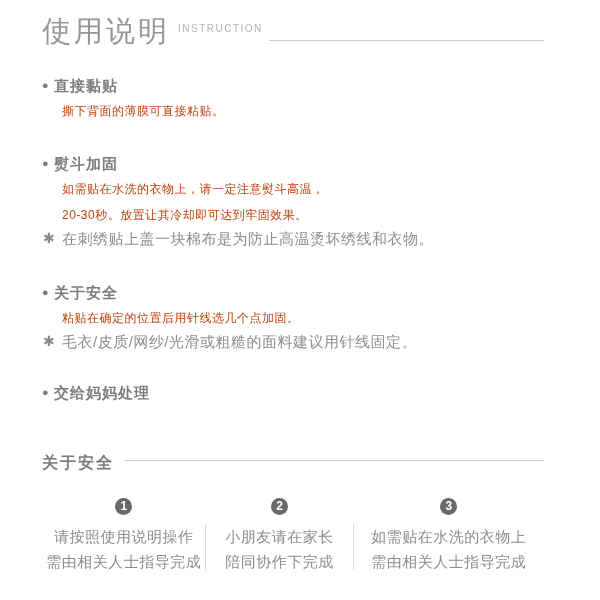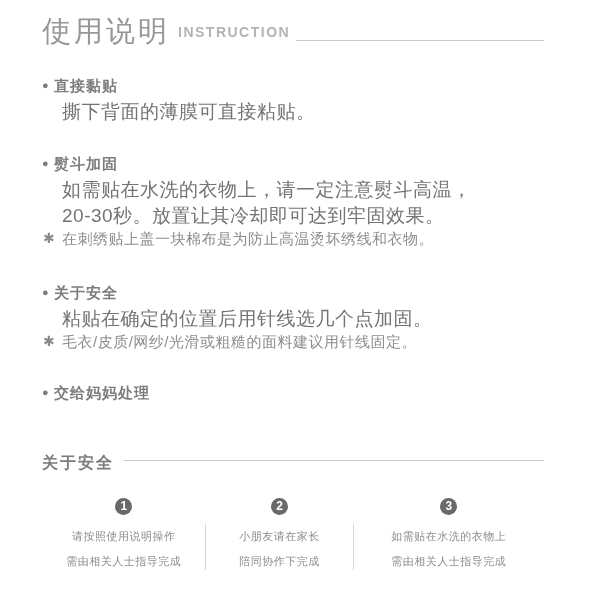--- a/index.html
+++ b/index.html
@@ -15,41 +15,41 @@
     background: #ffffff;
   }
 
   
   .title-row { display: flex; align-items: flex-end; }
   .page-title {
     margin: 0; font-size: 29px; font-weight: 300;
     color: #979797; letter-spacing: 3px; line-height: 1.1;
   }
   .page-subtitle {
-    font-size: 14px; color: #b3b3b3; letter-spacing: 1.5px;
-    margin: 0 0 8px 8px; font-weight: 700;
+    font-size: 10px; color: #b3b3b3; letter-spacing: 1.5px;
+    margin: 0 0 14px 8px; font-weight: 400;
   }
   .rule {
     flex: 1; height: 0; border-bottom: 1px solid #cccccc;
     margin: 0 0 7px 6px;
   }
 
   
   .sec { margin-top: 28px; }
   .sec-head { display: flex; align-items: center; }
   .bullet-icon {
     font-size: 11px; color: #7d7d7d; line-height: 1;
     width: 12px; flex: 0 0 12px;
   }
   .sec-title {
     font-size: 15px; font-weight: 700; color: #7d7d7d;
     letter-spacing: 1px; margin-left: 0; line-height: 20px;
   }
   .sec-line {
-    margin: 3px 0 0 20px; font-size: 19px; color: #737373;
+    margin: 3px 0 0 20px; font-size: 12px; color: #c2410c;
     line-height: 23px; letter-spacing: 0.5px;
   }
   .sec-line.first { margin-top: 4px; }
   .note-row { display: flex; margin-top: 0; }
   .star-icon {
     flex: 0 0 12px; width: 12px; font-size: 14px; color: #8a8a8a;
     line-height: 23px; margin-left: 1px;
   }
   .note-text {
     margin: 0 0 0 7px; font-size: 15px; color: #8d8d8d;
@@ -77,21 +77,21 @@
     width: 1px; background: #d9d9d9; height: 46px;
     margin-top: 26px;
   }
   .num-badge {
     width: 17px; height: 17px; border-radius: 50%;
     background: #696969; color: #ffffff;
     font-size: 12px; font-weight: 700; line-height: 17px;
     text-align: center; margin: 0 auto 9px auto;
   }
   .safety-line {
-    margin: 0; font-size: 11px; color: #8c8c8c;
+    margin: 0; font-size: 15px; color: #8c8c8c;
     line-height: 25px; letter-spacing: 0.5px;
   }
 </style>
 </head>
 <body>
 
 <div class="page">
 
   <header class="title-row">
     <h1 class="page-title">使用说明</h1>

